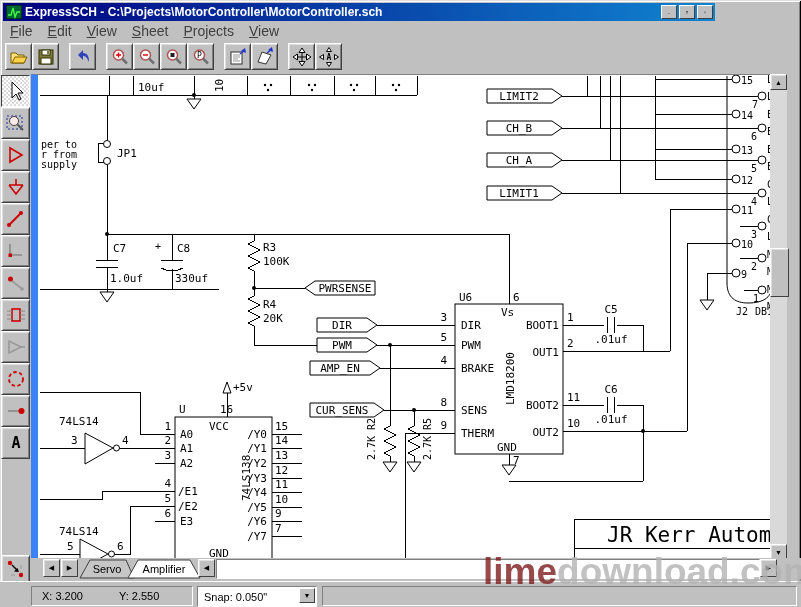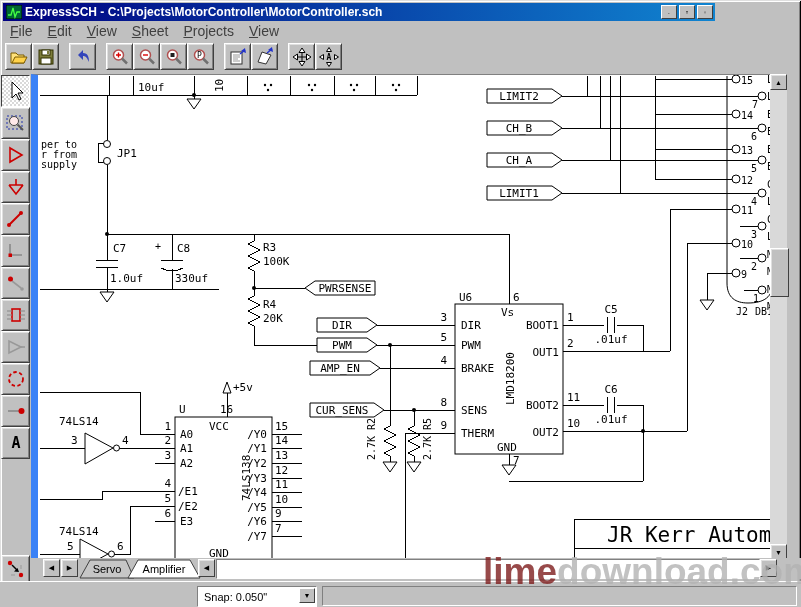--- a/index.html
+++ b/index.html
@@ -571,20 +571,24 @@
     <button class="sb" style="left:167px;">
         <span>◀</span>
       </button>
     <div class="htrack"></div>
     <button class="sb" style="left:729px;">
         <span>▶</span>
       </button>
   </div>
 
   <div class="statusbar">
+    <div class="panel coords">
+      <span>X: 3.200</span>
+      <span style="margin-left:36px;">Y: 2.550</span>
+    </div>
     <div class="panel combo">
       <span class="val">Snap:  0.050"</span>
       <button class="ddbtn">
           <span>▼</span>
         </button>
     </div>
     <div class="panel rpanel"></div>
   </div>
 
   <div class="watermark">

